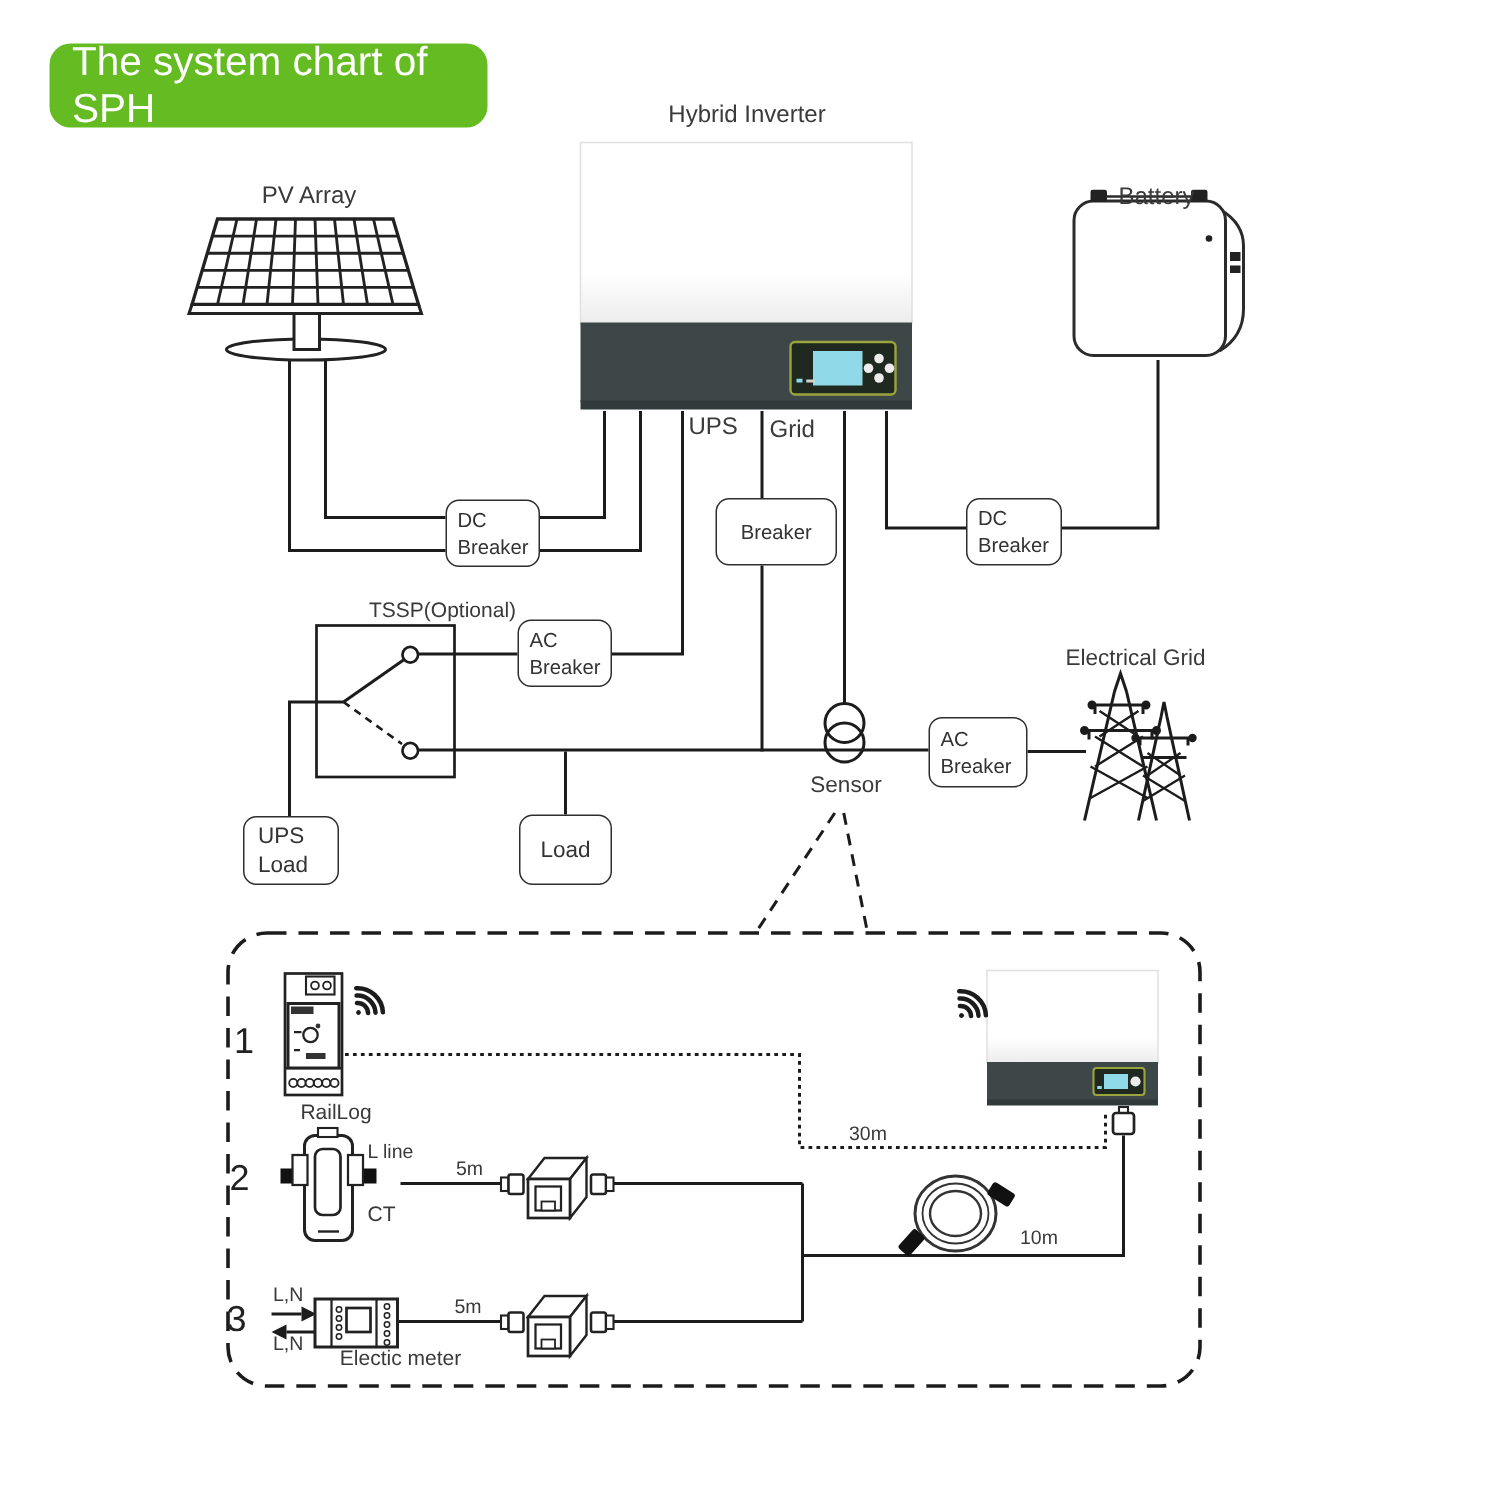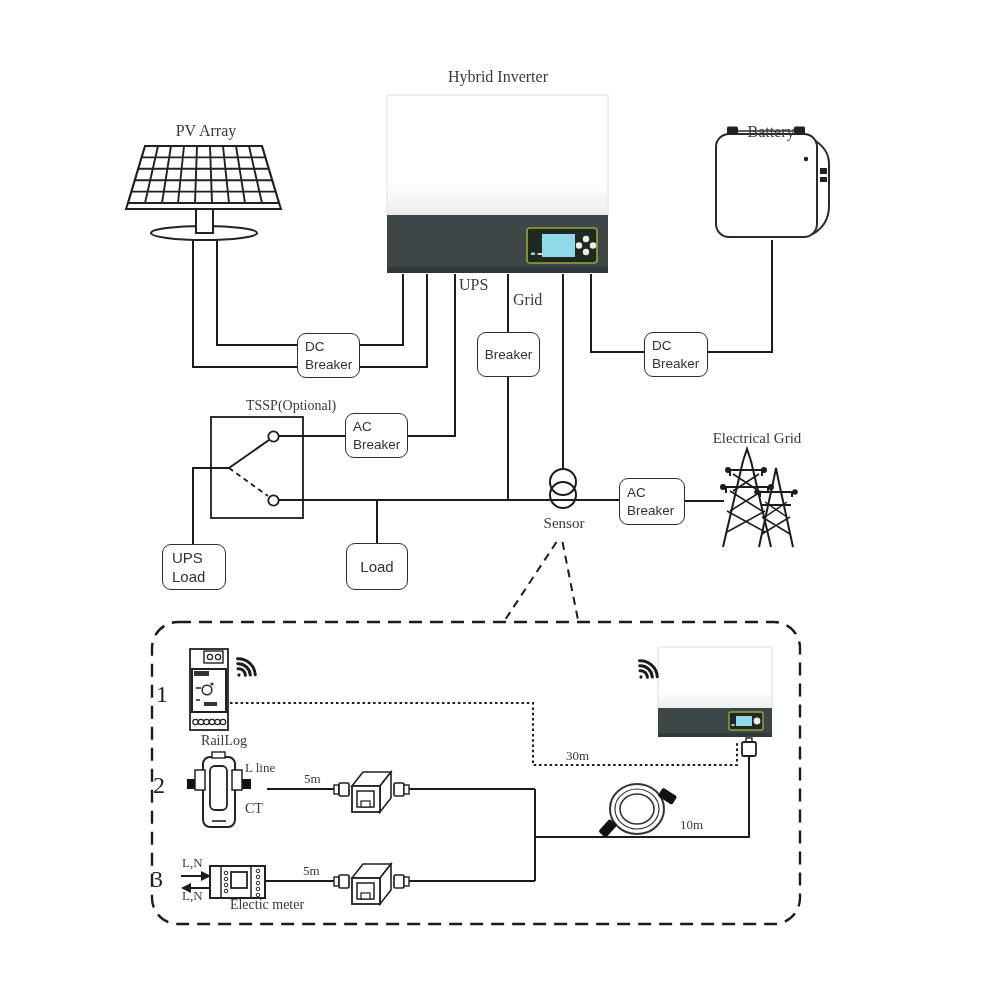--- a/index.html
+++ b/index.html
@@ -1,19 +1,19 @@
 <!DOCTYPE html>
 <html><head>
 <meta charset="utf-8">
 <style>
   html,body{margin:0;padding:0;background:#fff;}
   .stage{position:relative;width:1000px;height:1000px;background:#ffffff;overflow:hidden;
          font-family:"Liberation Sans",sans-serif;}
   .stage svg{position:absolute;left:0;top:0;}
-  .lbl{position:absolute;color:#3a3a3a;white-space:pre;line-height:1.15;font-family:Liberation Serif, serif;}
+  .lbl{position:absolute;color:#3a3a3a;white-space:pre;line-height:1.15;}
   .c{transform:translateX(-50%);}
   .badge{position:absolute;left:33px;top:29px;width:277px;height:56px;background:#65bb22;
          color:#ffffff;font-size:27px;border-radius:14px;display:flex;align-items:center;
          padding-left:15px;}
   .sbox{position:absolute;border:1.7px solid #2e2e2e;border-radius:9px;background:#ffffff;
         display:flex;flex-direction:column;justify-content:center;font-size:13.5px;color:#333;
         line-height:1.28;box-sizing:border-box;}
   .pl{align-items:flex-start;padding-left:7px;}
   .ctr{align-items:center;}
   .big{font-size:15px;}
@@ -247,26 +247,27 @@
     <ellipse cx="637" cy="809" rx="17" ry="15" stroke-width="1.6"></ellipse>
     <g transform="rotate(-48 608 828)">
           <rect x="599" y="823" width="17" height="10" rx="2" fill="#111" stroke="none"></rect>
         </g>
     <g transform="rotate(32 667 796)">
           <rect x="659" y="791" width="17" height="10" rx="2" fill="#111" stroke="none"></rect>
         </g>
   </g>
 </svg>
 
+<div class="badge">The system chart of SPH</div>
 
 <div class="lbl c" style="left:498px;top:68px;font-size:16px;">Hybrid Inverter</div>
 <div class="lbl c" style="left:206px;top:122px;font-size:16px;">PV Array</div>
 <div class="lbl c" style="left:771px;top:123px;font-size:16px;">Battery</div>
 <div class="lbl" style="left:459px;top:276px;font-size:16px;">UPS</div>
-<div class="lbl" style="left:513px;top:278px;font-size:16px;margin-top:13px;">Grid</div>
+<div class="lbl" style="left:513px;top:278px;font-size:16px;">Grid</div>
 <div class="lbl" style="left:210px;top:398px;font-size:14px;margin-left:36px;">TSSP(Optional)</div>
 <div class="lbl c" style="left:757px;top:430px;font-size:15px;">Electrical Grid</div>
 <div class="lbl c" style="left:564px;top:515px;font-size:15px;">Sensor</div>
 <div class="lbl c" style="left:224px;top:733px;font-size:14px;text-align:center;">RailLog</div>
 
 <div class="lbl num" style="left:156px;top:681px;">1</div>
 <div class="lbl num" style="left:153px;top:772px;">2</div>
 <div class="lbl num" style="left:151px;top:866px;">3</div>
 
 <div class="lbl" style="left:245px;top:761px;font-size:13px;">L line</div>
@@ -274,20 +275,20 @@
 <div class="lbl" style="left:182px;top:856px;font-size:13px;">L,N</div>
 <div class="lbl" style="left:182px;top:889px;font-size:13px;">L,N</div>
 <div class="lbl c" style="left:267px;top:897px;font-size:14px;">Electic meter</div>
 
 <div class="lbl" style="left:566px;top:749px;font-size:13px;">30m</div>
 <div class="lbl" style="left:304px;top:772px;font-size:13px;">5m</div>
 <div class="lbl" style="left:303px;top:864px;font-size:13px;">5m</div>
 <div class="lbl" style="left:680px;top:818px;font-size:13px;">10m</div>
 
 <div class="sbox pl" style="left:297px;top:333px;width:63px;height:45px;">DC Breaker</div>
-<div class="sbox ctr" style="left:477px;top:332px;width:63px;height:45px;">Breaker</div>
+<div class="sbox ctr" style="left:477px;top:332px;width:81px;height:45px;">Breaker</div>
 <div class="sbox pl" style="left:644px;top:332px;width:64px;height:45px;">DC Breaker</div>
 <div class="sbox pl" style="left:345px;top:413px;width:63px;height:45px;">AC Breaker</div>
 <div class="sbox pl" style="left:619px;top:478px;width:66px;height:47px;">AC Breaker</div>
 <div class="sbox ctr big" style="left:162px;top:544px;width:64px;height:46px;padding:12px 9px;">UPS Load</div>
 <div class="sbox ctr big" style="left:346px;top:543px;width:62px;height:47px;">Load</div>
 
 </div>
 
 </body></html>

